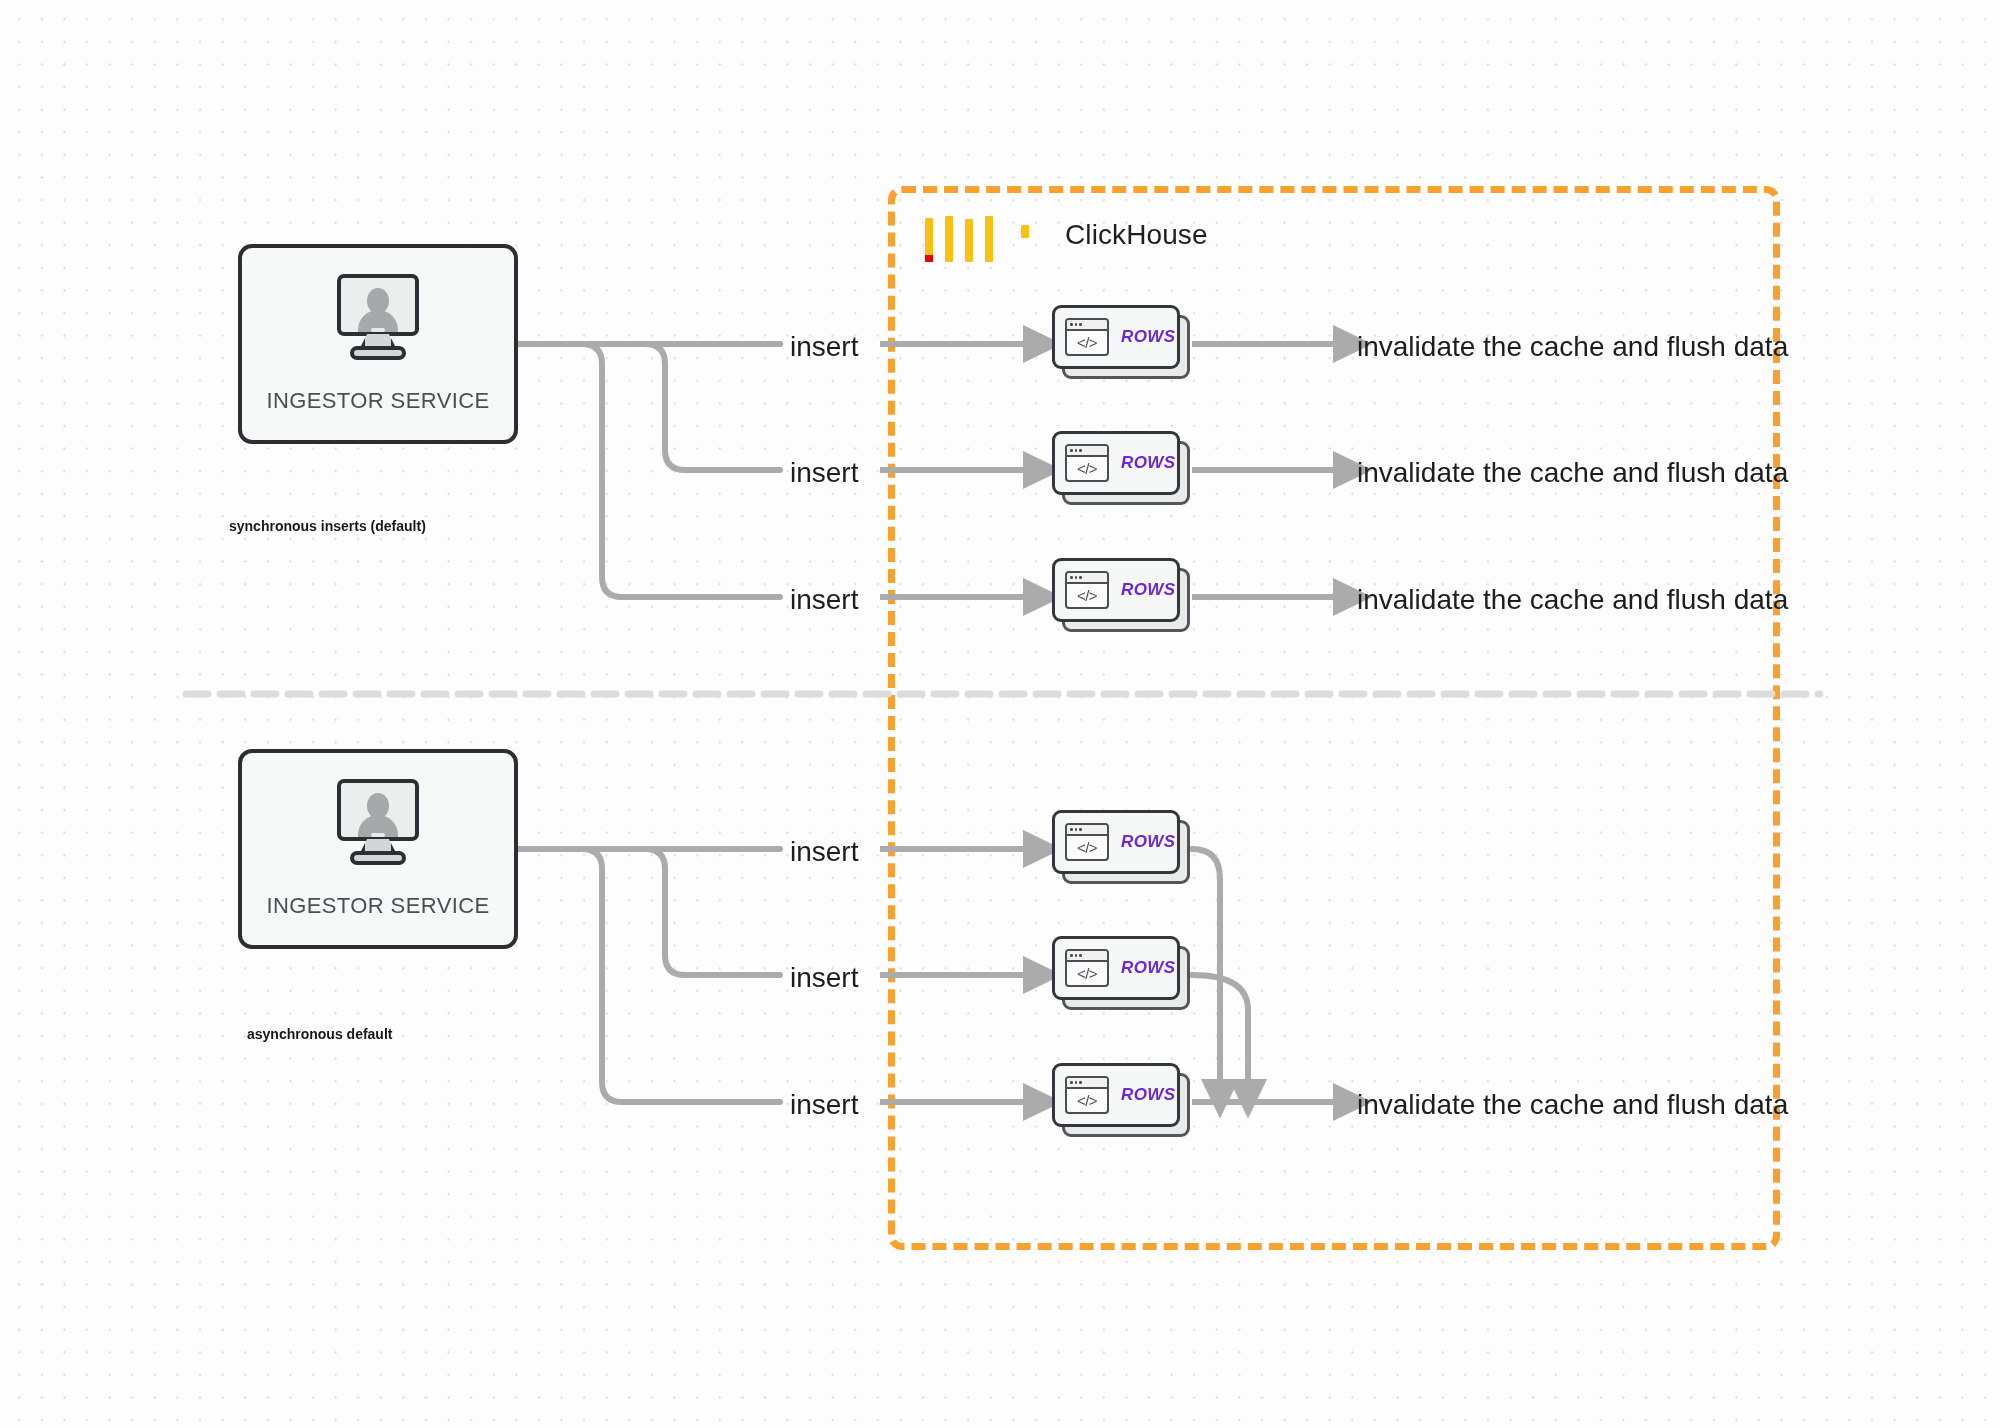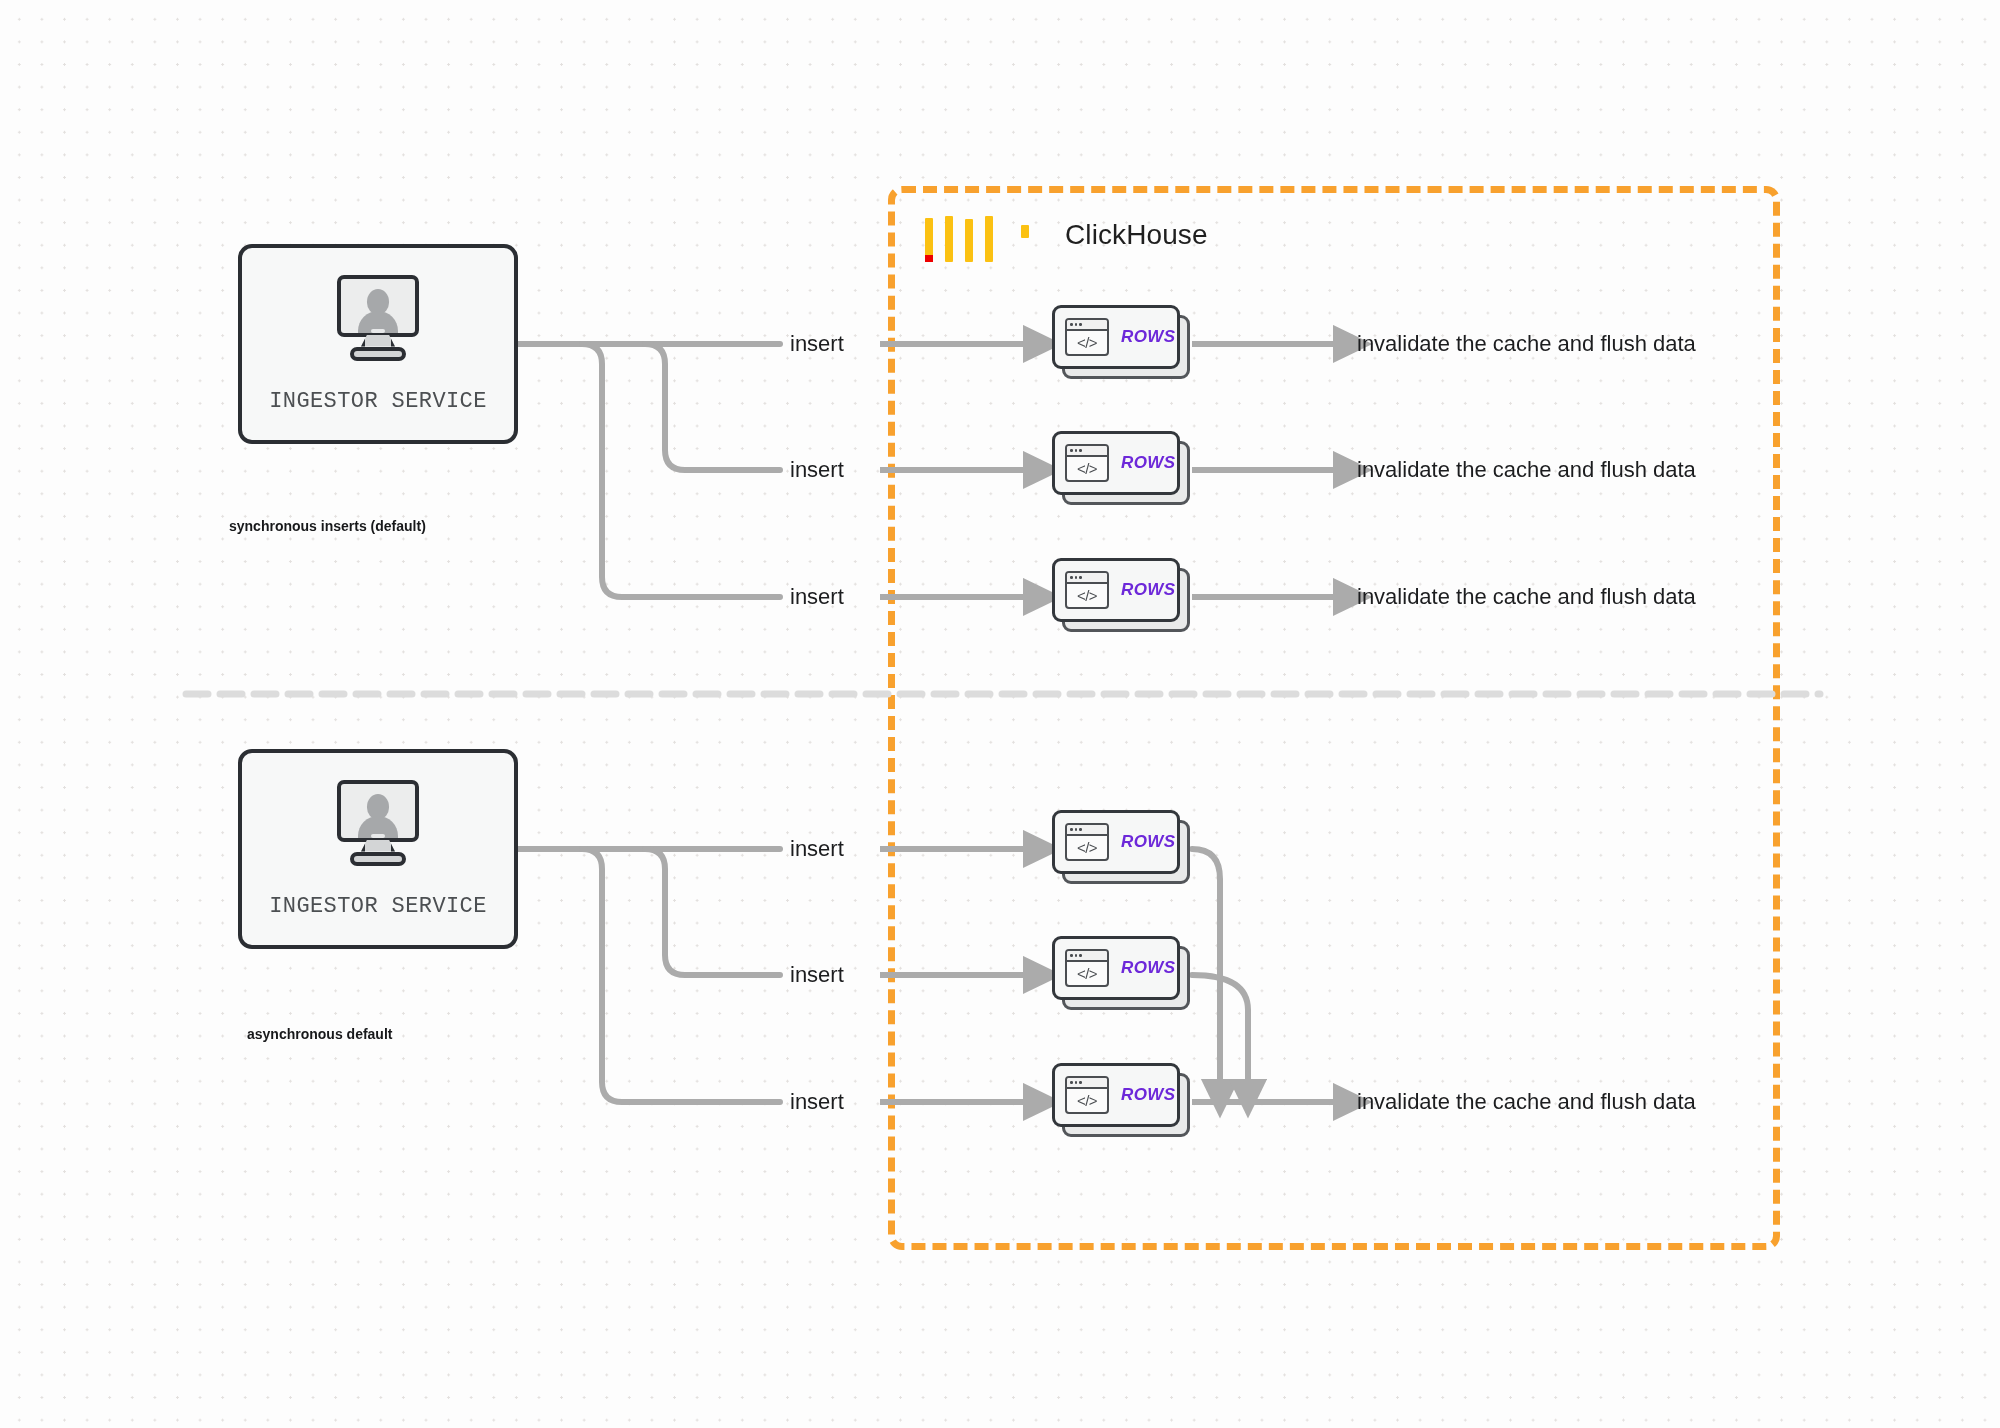--- a/index.html
+++ b/index.html
@@ -155,21 +155,20 @@
     width: 14px; height: 4px;
     border-radius: 2px;
     background: #e8e9ea;
   }
   .node-service-label {
     margin-top: 28px;
     font-size: 22px;
     color: #4c4f52;
     letter-spacing: .4px;
     white-space: nowrap;
-    font-family: Liberation Mono, monospace;
   }
 
   
   .section-caption {
     position: absolute;
     font-size: 14px;
     font-weight: bold;
     color: #17181a;
     white-space: nowrap;
   }
@@ -240,21 +239,21 @@
     font-size: 17px;
     font-style: italic;
     color: #6d28d9;
     letter-spacing: .4px;
     font-weight: bold;
   }
 
   
   .edge-label {
     position: absolute;
-    font-size: 22px;
+    font-size: 28px;
     color: #1c1d1f;
     white-space: nowrap;
   }
 </style>
 </head>
 <body>
 
 <div id="canvas">
 
   <div class="ch-box" style="left:888px; top:186px; width:892px; height:1064px;"></div>

